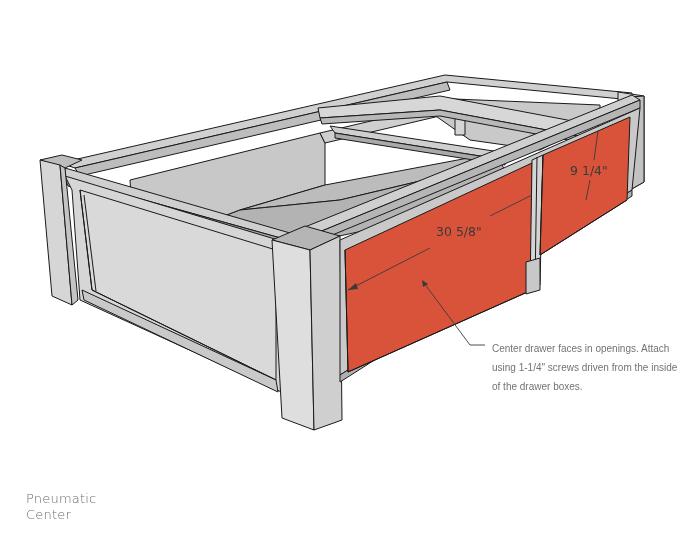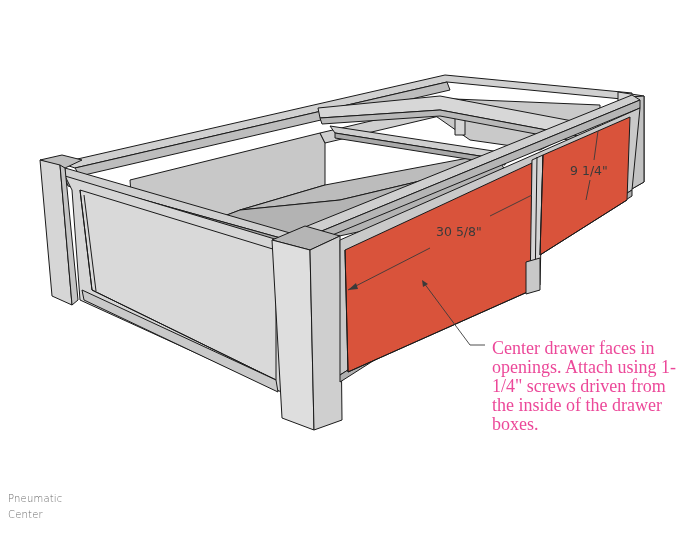--- a/index.html
+++ b/index.html
@@ -1,24 +1,24 @@
 <!DOCTYPE html>
 <html><head>
 <meta charset="utf-8">
 <style>
   html, body { margin: 0; padding: 0; background: #ffffff; }
   body { width: 700px; height: 542px; position: relative; overflow: hidden; font-family: "DejaVu Sans", sans-serif; }
   #canvas { position: absolute; left: 0; top: 0; width: 700px; height: 542px; }
   .callout {
     position: absolute; left: 492px; top: 339px; width: 190px;
-    font-family: Liberation Serif, serif; font-size: 18px; line-height: 19px; color: #ec4899;
+    font-family: Liberation Sans, sans-serif; font-size: 10px; line-height: 19px; color: #737373;
   }
   .watermark {
-    position: absolute; left: 8px; top: 491px;
-    font-family: "DejaVu Sans", sans-serif; font-size: 10px; line-height: 16px; color: #6b6b6b;
+    position: absolute; left: 26px; top: 491px;
+    font-family: "DejaVu Sans", sans-serif; font-size: 13px; line-height: 16px; color: #6b6b6b;
     letter-spacing: 0.2px; font-weight: 300;
   }
   .watermark span { display: block; }
   .dim-label { font-family: "DejaVu Sans", sans-serif; font-size: 12.5px; fill: #3a3a3a; }
 </style>
 </head>
 <body>
 
 <svg id="canvas" width="700" height="542" viewBox="0 0 700 542" xmlns="http://www.w3.org/2000/svg">
   <g stroke="#1a1a1a" stroke-width="1" stroke-linejoin="round">

